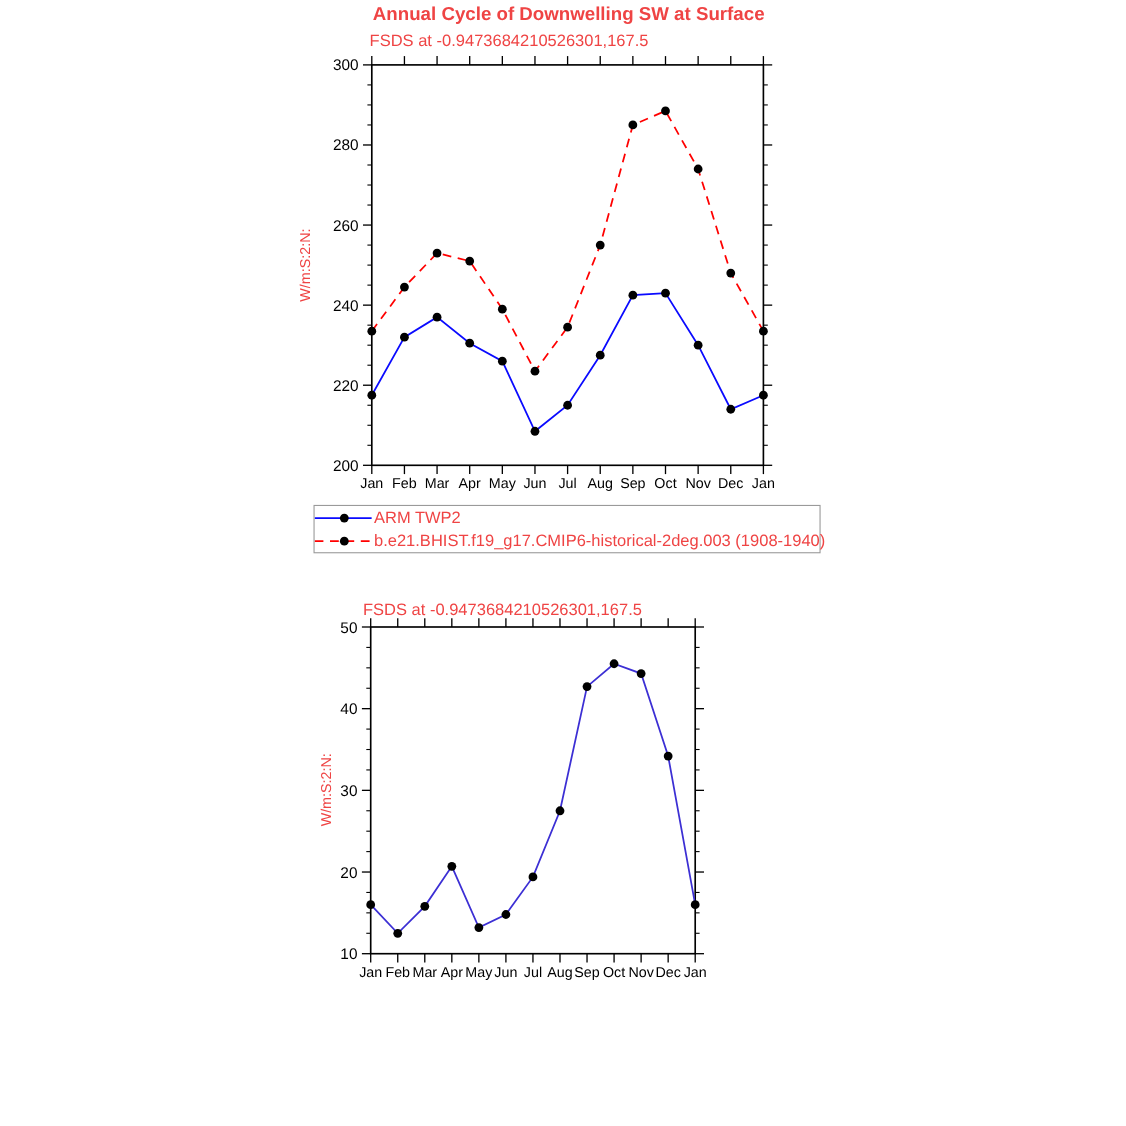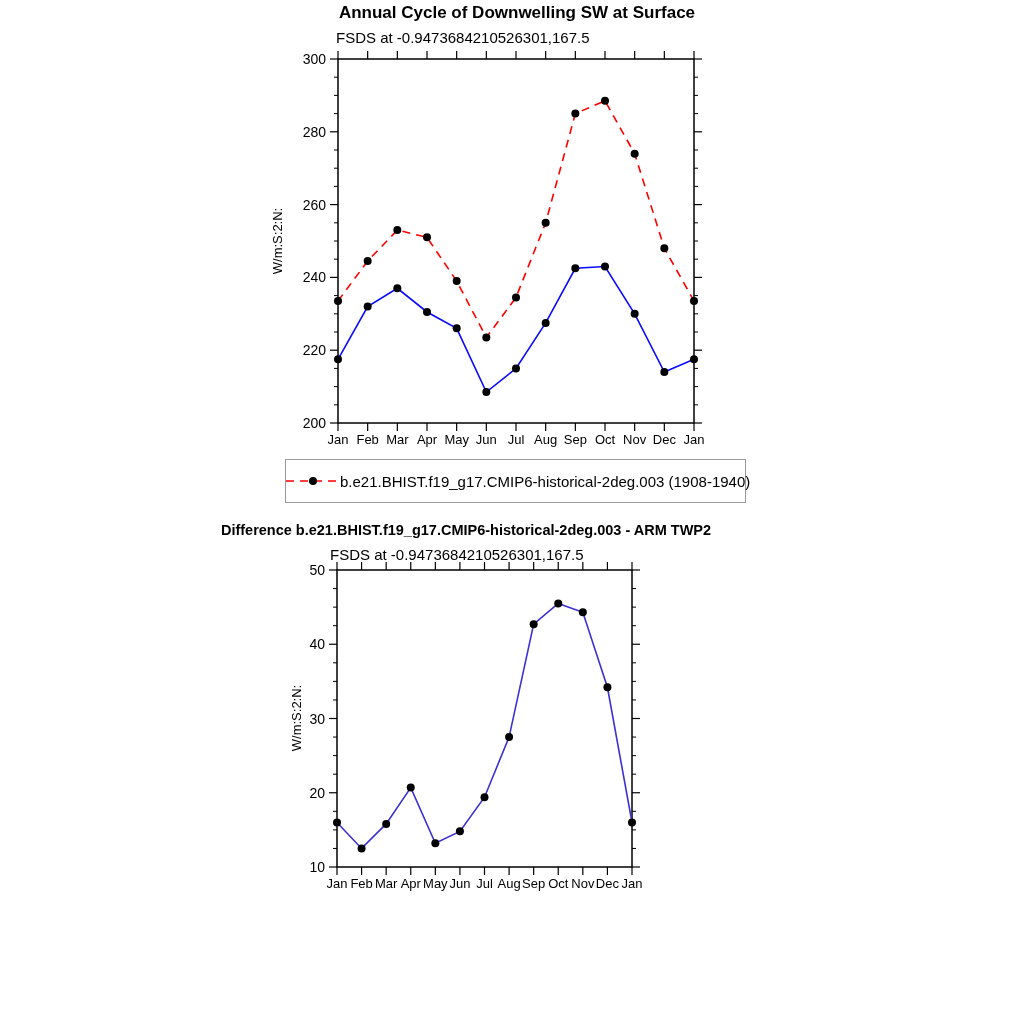--- a/index.html
+++ b/index.html
@@ -1,17 +1,17 @@
 <!DOCTYPE html>
 <html><head>
 <meta charset="utf-8">
 <style>
   html,body{margin:0;padding:0;background:#ffffff;}
   .canvas{position:relative;width:1024px;height:1024px;background:#ffffff;overflow:hidden;
-          font-family:"Liberation Sans","DejaVu Sans",sans-serif;color:#000000;}
+          font-family:"Liberation Sans","DejaVu Sans",sans-serif;color:#ef4444;}
   .title{position:absolute;font-weight:bold;white-space:nowrap;}
   .t1{left:10px;top:3px;width:1014px;text-align:center;font-size:17px;}
   .t2{left:0px;top:522px;width:932px;text-align:center;font-size:14.5px;}
   .subtitle{position:absolute;font-size:15px;white-space:nowrap;text-align:right;}
   .s1{left:336px;top:29px;}
   .s2{left:330px;top:546px;}
   .ylab{position:absolute;font-size:13px;white-space:nowrap;
         transform:translate(-50%,-50%) rotate(-90deg);}
   .y1{left:277px;top:241px;}
   .y2{left:296px;top:718px;}
@@ -26,21 +26,20 @@
 </style>
 </head>
 <body>
 
 <div class="canvas">
 
   <div class="title t1">Annual Cycle of Downwelling SW at Surface</div>
   <div class="subtitle s1">FSDS at -0.9473684210526301,167.5</div>
   <div class="ylab y1">W/m:S:2:N:</div>
 
-  <div class="title t2">Difference b.e21.BHIST.f19_g17.CMIP6-historical-2deg.003 - ARM TWP2</div>
   <div class="subtitle s2">FSDS at -0.9473684210526301,167.5</div>
   <div class="ylab y2">W/m:S:2:N:</div>
 
   <svg id="plots" width="1024" height="1024">
       <rect x="338" y="59" width="356" height="364" fill="none" stroke="#000" stroke-width="1.5"></rect>
       <line x1="338" y1="59" x2="338" y2="51" stroke="#000" stroke-width="1.2"></line>
       <line x1="338" y1="423" x2="338" y2="431" stroke="#000" stroke-width="1.2"></line>
       <text x="338" y="444" text-anchor="middle" font-size="13px">Jan</text>
       <line x1="367.6666666666667" y1="59" x2="367.6666666666667" y2="51" stroke="#000" stroke-width="1.2"></line>
       <line x1="367.6666666666667" y1="423" x2="367.6666666666667" y2="431" stroke="#000" stroke-width="1.2"></line>
@@ -245,20 +244,27 @@
       <circle cx="533.6666666666666" cy="624.2025" r="4" fill="#000000"></circle>
       <circle cx="558.25" cy="603.4125" r="4" fill="#000000"></circle>
       <circle cx="582.8333333333334" cy="612.3225" r="4" fill="#000000"></circle>
       <circle cx="607.4166666666667" cy="687.3149999999999" r="4" fill="#000000"></circle>
       <circle cx="632" cy="822.45" r="4" fill="#000000"></circle>
     </svg>
 
   <div class="legend">
     <div class="lrow">
       <svg class="lsample">
+          <line x1="0" y1="5" x2="52" y2="5" stroke="#0a0aff" stroke-width="1.6"></line>
+          <circle cx="27" cy="5" r="4" fill="#000000"></circle>
+        </svg>
+      <span class="llabel">ARM TWP2</span>
+    </div>
+    <div class="lrow">
+      <svg class="lsample">
           <line x1="0" y1="5" x2="52" y2="5" stroke="#ff0000" stroke-width="1.6" stroke-dasharray="8 6"></line>
           <circle cx="27" cy="5" r="4" fill="#000000"></circle>
         </svg>
       <span class="llabel">b.e21.BHIST.f19_g17.CMIP6-historical-2deg.003 (1908-1940)</span>
     </div>
   </div>
 
 </div>
 
 </body></html>

